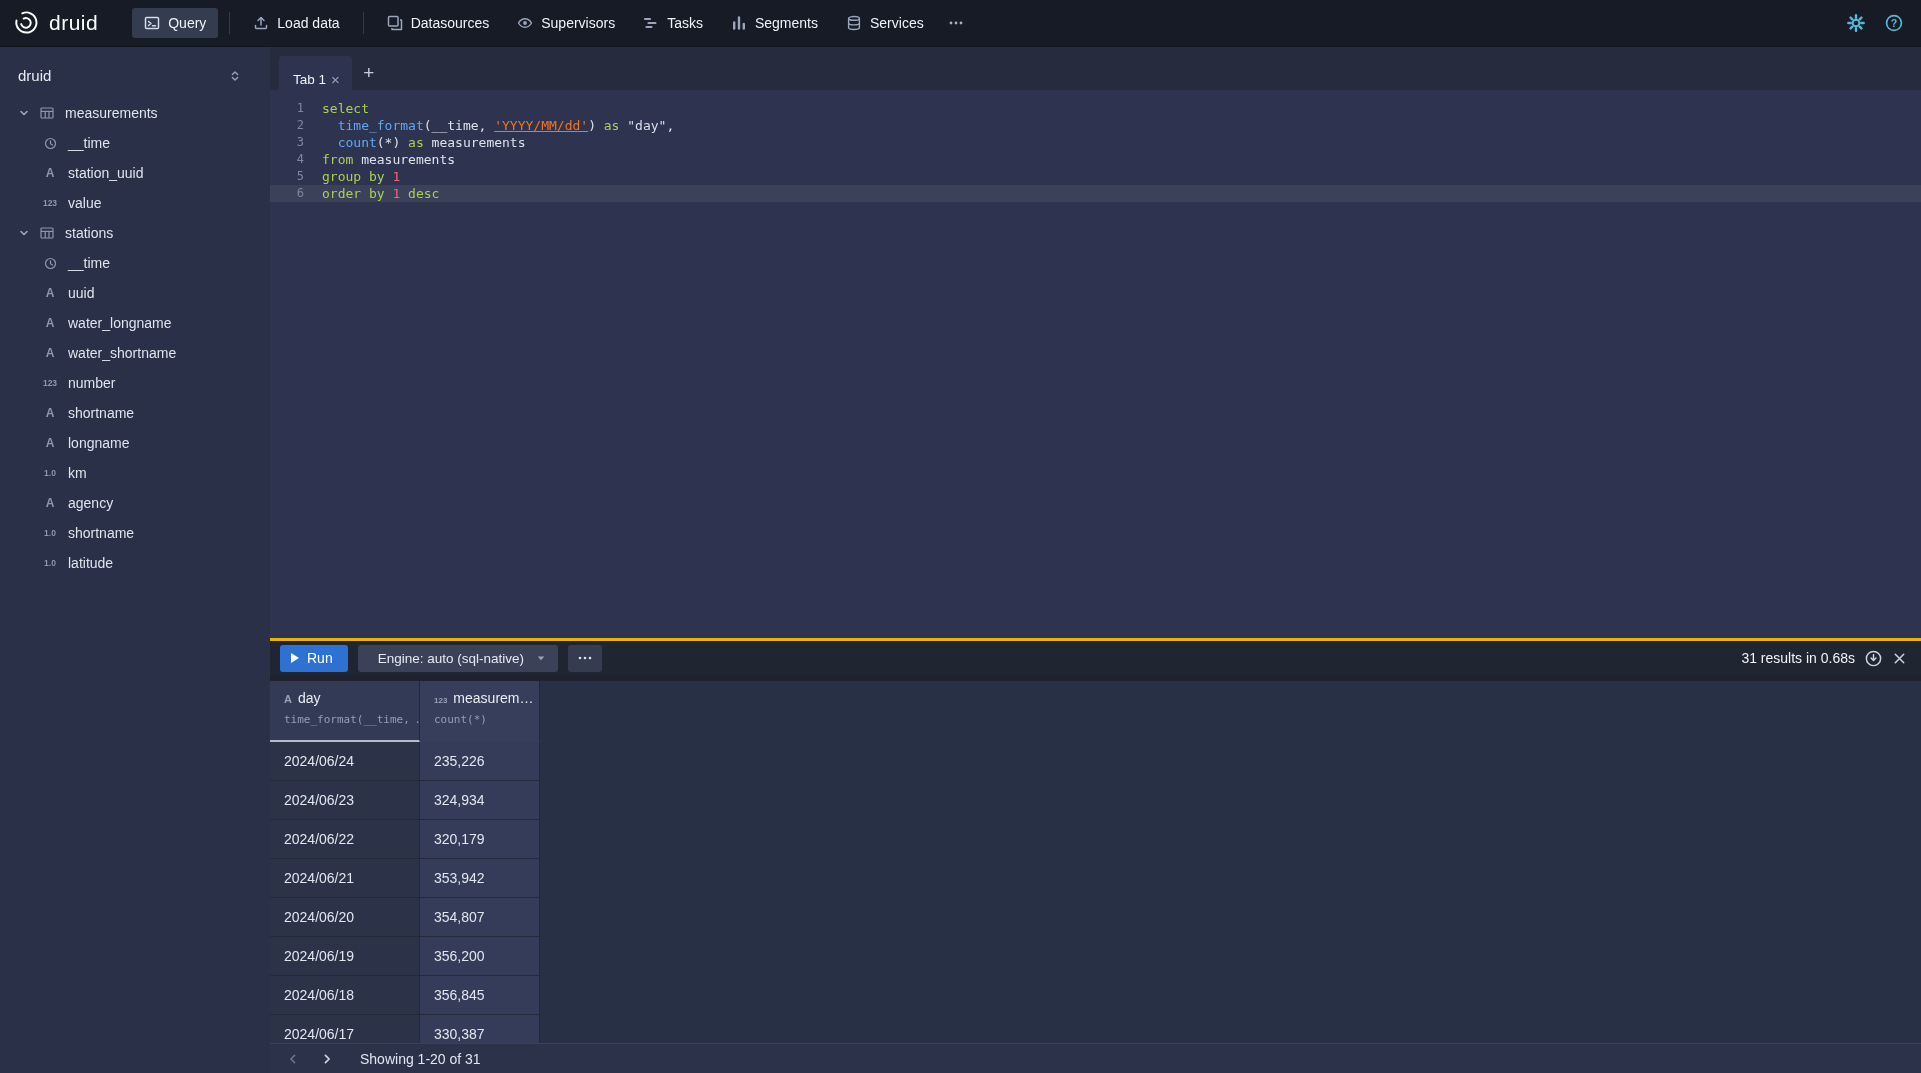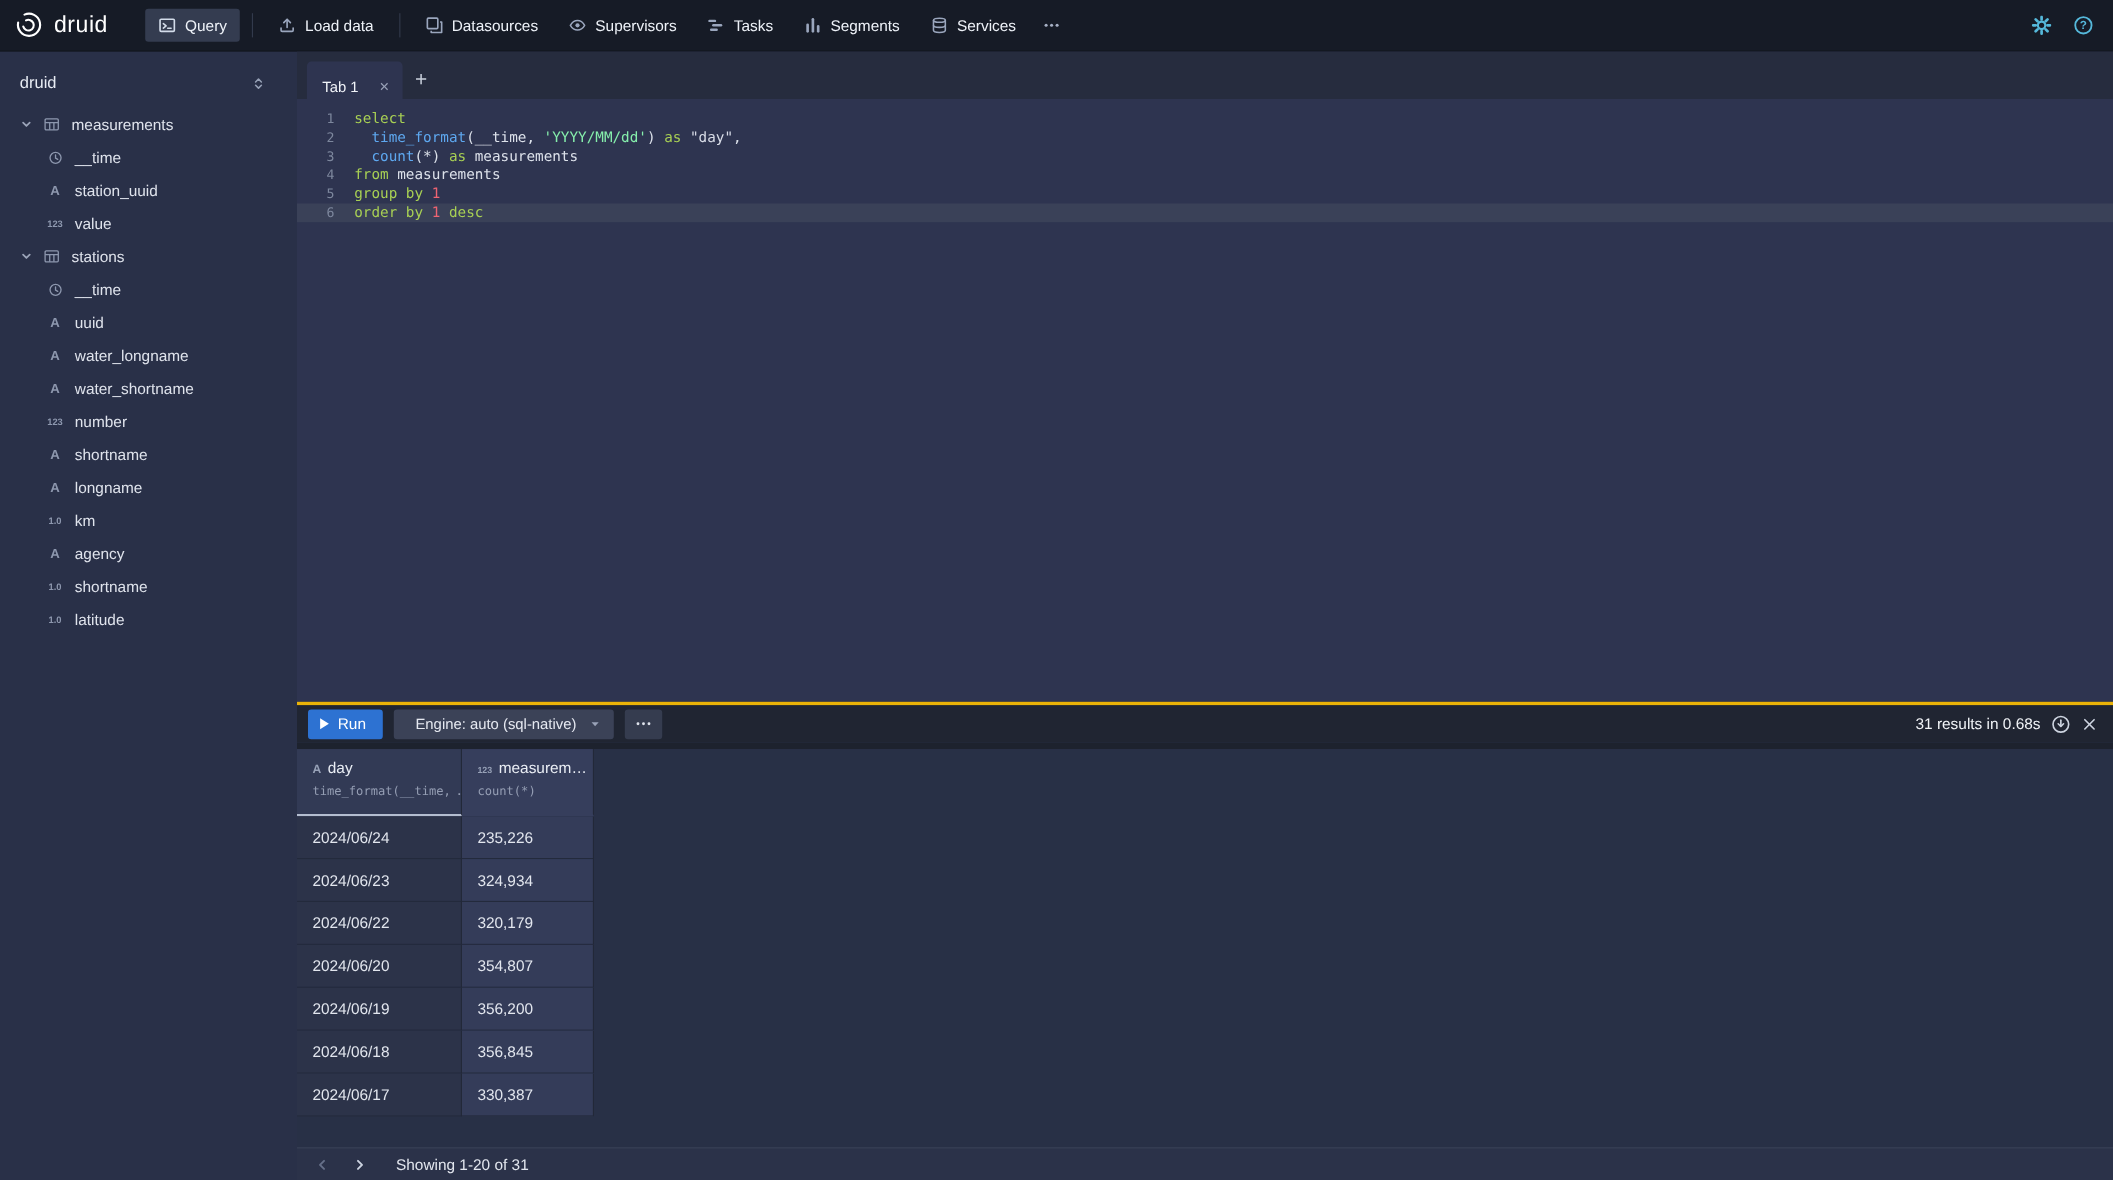--- a/index.html
+++ b/index.html
@@ -39,36 +39,36 @@
   .tree-type { width:20px; flex:none; display:flex; align-items:center; justify-content:center;
     color:#8d97ae; margin-right:8px; }
   .tree-type.letter { font-size:12px; font-weight:700; }
   .tree-type.tiny { font-size:8.5px; font-weight:700; letter-spacing:0; }
 
   
   .main { flex:1; display:flex; flex-direction:column; background:#2e3450; min-width:0; }
 
   
   .tab-bar { height:43px; background:#262c3e; display:flex; align-items:flex-end; padding-left:9px; flex:none; }
-  .tab { height:34px; display:flex; align-items:center; gap:19px; padding:12px 12px 0 14px;
+  .tab { height:34px; display:flex; align-items:center; gap:5px; padding:12px 12px 0 14px;
     background:#2e3450; border-radius:4px 4px 0 0; font-size:13.5px; color:#f0f3f8; }
   .tab-close { color:#9aa3b8; font-size:15px; line-height:1; }
   .tab-add { width:34px; height:34px; display:flex; align-items:center; justify-content:center;
     color:#c6cdd9; font-size:19px; }
 
   
   .editor { height:548px; flex:none; padding-top:10px; overflow:hidden;
     font-family:"DejaVu Sans Mono", monospace; font-size:13px; line-height:17px; }
   .code-row { display:flex; height:17px; white-space:pre; }
   .code-row.current { background:#3a4158; }
   .gutter-num { width:34px; text-align:right; color:#7d879d; font-size:12px; flex:none; }
   .code-text { padding-left:18px; color:#dce1ea; }
   .tok-kw  { color:#a8d054; }
   .tok-fn  { color:#5ea8f0; }
-  .tok-str { color:#86efac; }
+  .tok-str { color:#f97316;text-decoration:underline; }
   .tok-num { color:#ef6472; }
   .tok-id  { color:#d9dde8; }
   .tok-pl  { color:#dce1ea; }
 
   
   .run-bar { height:37px; flex:none; background:#202532; border-top:3px solid #eab308;
     display:flex; align-items:center; gap:10px; padding:0 14px 0 10px; }
   .run-btn { height:27px; background:#2d72d2; color:#fff; border-radius:3px;
     display:flex; align-items:center; gap:8px; padding:0 15px 0 11px; font-size:14px; }
   .play-icon { width:0; height:0; border-left:8px solid #ffffff;
@@ -465,20 +465,24 @@
         </div>
         <div class="rt-row" data-interactable="false">
           <div class="rt-cell c1" data-interactable="true">2024/06/23</div>
           <div class="rt-cell c2" data-interactable="true">324,934</div>
         </div>
         <div class="rt-row" data-interactable="false">
           <div class="rt-cell c1" data-interactable="true">2024/06/22</div>
           <div class="rt-cell c2" data-interactable="true">320,179</div>
         </div>
         <div class="rt-row" data-interactable="false">
+          <div class="rt-cell c1" data-interactable="true">2024/06/21</div>
+          <div class="rt-cell c2" data-interactable="true">353,942</div>
+        </div>
+        <div class="rt-row" data-interactable="false">
           <div class="rt-cell c1" data-interactable="true">2024/06/20</div>
           <div class="rt-cell c2" data-interactable="true">354,807</div>
         </div>
         <div class="rt-row" data-interactable="false">
           <div class="rt-cell c1" data-interactable="true">2024/06/19</div>
           <div class="rt-cell c2" data-interactable="true">356,200</div>
         </div>
         <div class="rt-row" data-interactable="false">
           <div class="rt-cell c1" data-interactable="true">2024/06/18</div>
           <div class="rt-cell c2" data-interactable="true">356,845</div>

